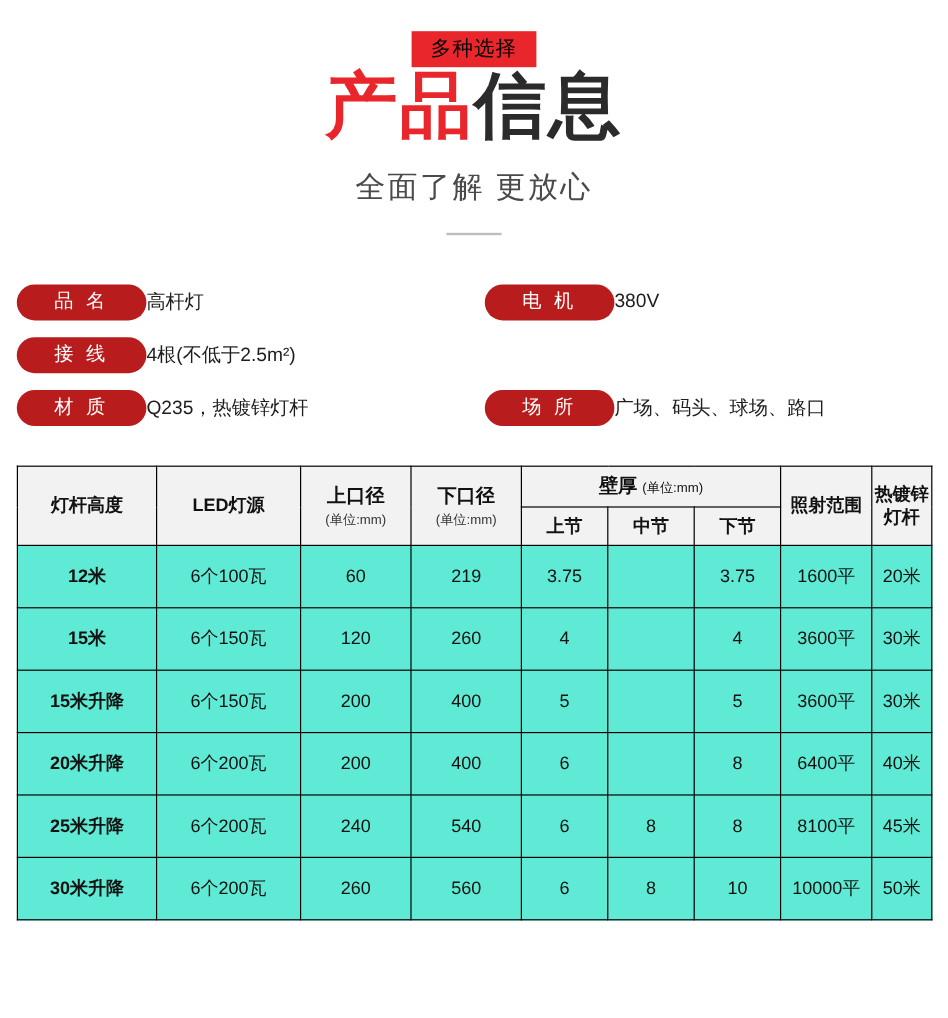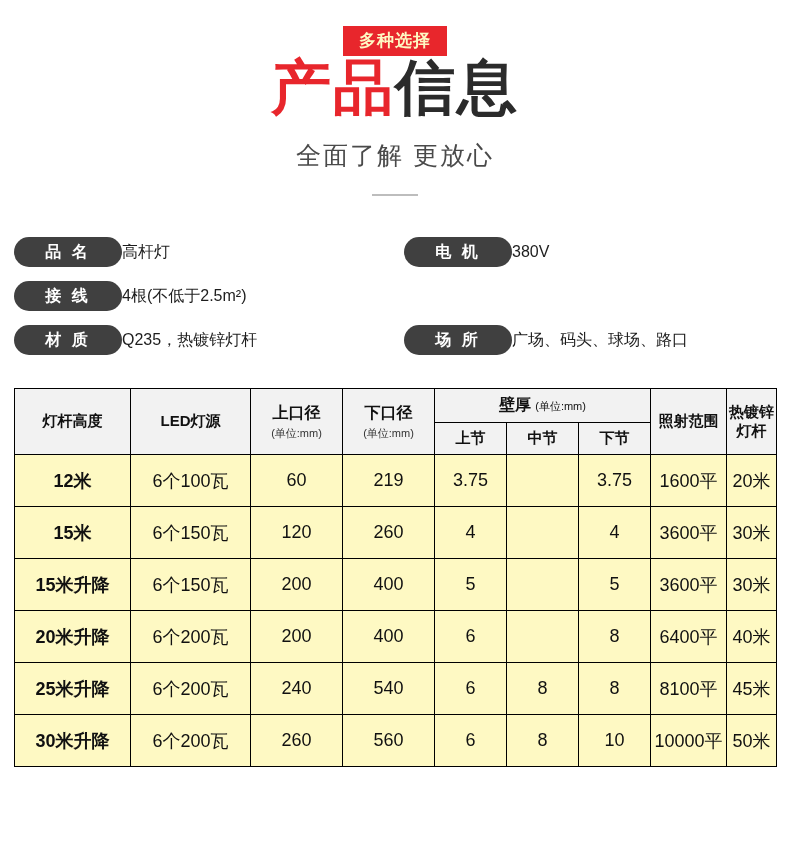--- a/index.html
+++ b/index.html
@@ -18,26 +18,26 @@
   }
 
   
   .header {
     text-align: center;
     padding-top: 26px;
   }
   .badge {
     display: inline-block;
     background: #e8262c;
-    color: #fef9c3;
+    color: #000000;
     font-size: 17px;
     letter-spacing: 1px;
     padding: 6px 16px 7px 16px;
     line-height: 1;
-    font-weight: 700;
+    font-weight: 400;
   }
   .title {
     font-size: 60px;
     font-weight: bold;
     letter-spacing: 2px;
     line-height: 1.05;
     white-space: nowrap;
   }
   .title .red { color: #e8262c; }
   .title .dark { color: #2b2b2b; }
@@ -65,24 +65,24 @@
   }
   .spec-cell {
     display: flex;
     align-items: center;
     flex: 1 1 0;
     min-width: 0;
   }
   .spec-cell.left { flex: 0 0 390px; }
   .pill {
     flex: 0 0 auto;
-    background: #404040;
+    background: #b91c1c;
     color: #ffffff;
     font-size: 16px;
-    font-weight: bold;
+    font-weight: normal;
     border-radius: 16px;
     padding: 6px 18px;
     line-height: 1.1;
     letter-spacing: 3px;
     text-align: center;
     min-width: 108px;
   }
   .spec-val {
     font-size: 16px;
     color: #1d1d1d;
@@ -118,22 +118,22 @@
     font-weight: normal;
     color: #333;
     margin-top: 2px;
   }
   .inline-unit {
     font-size: 11px;
     font-weight: normal;
   }
   table.spec-table tbody td {
     height: 52px;
-    background: #fef9c3;
-    font-size: 18px;
+    background: #5eead4;
+    font-size: 15px;
   }
   td.rowhead {
     font-weight: bold;
     font-size: 16px;
   }
   td.led { font-size: 15px; }
 </style>
 </head>
 <body>
 

